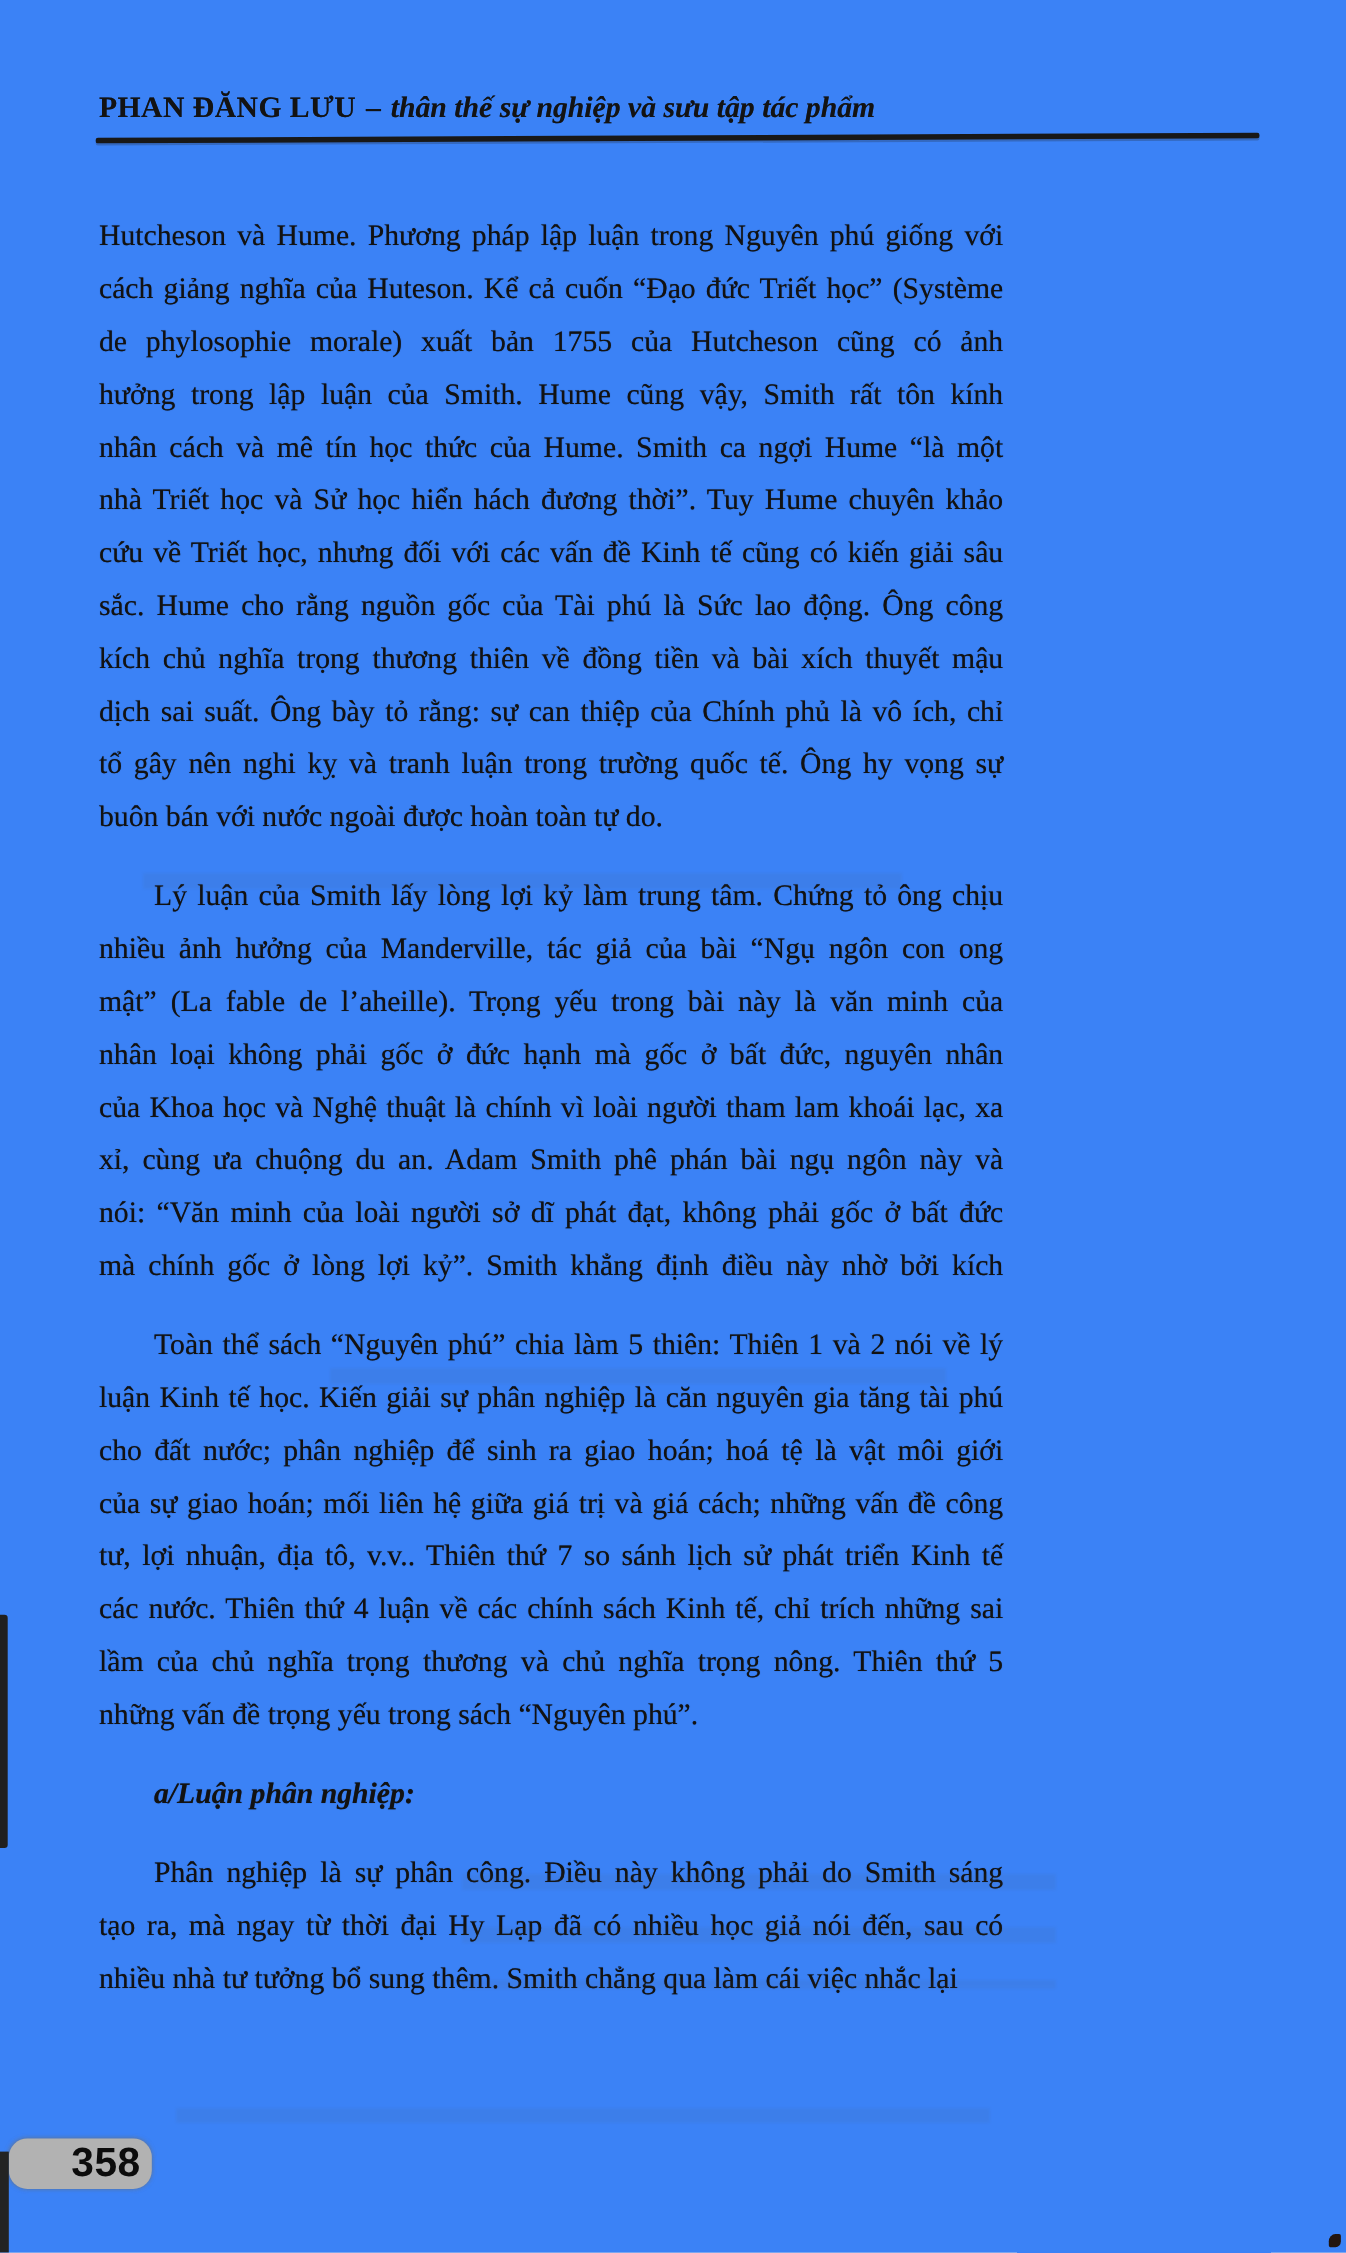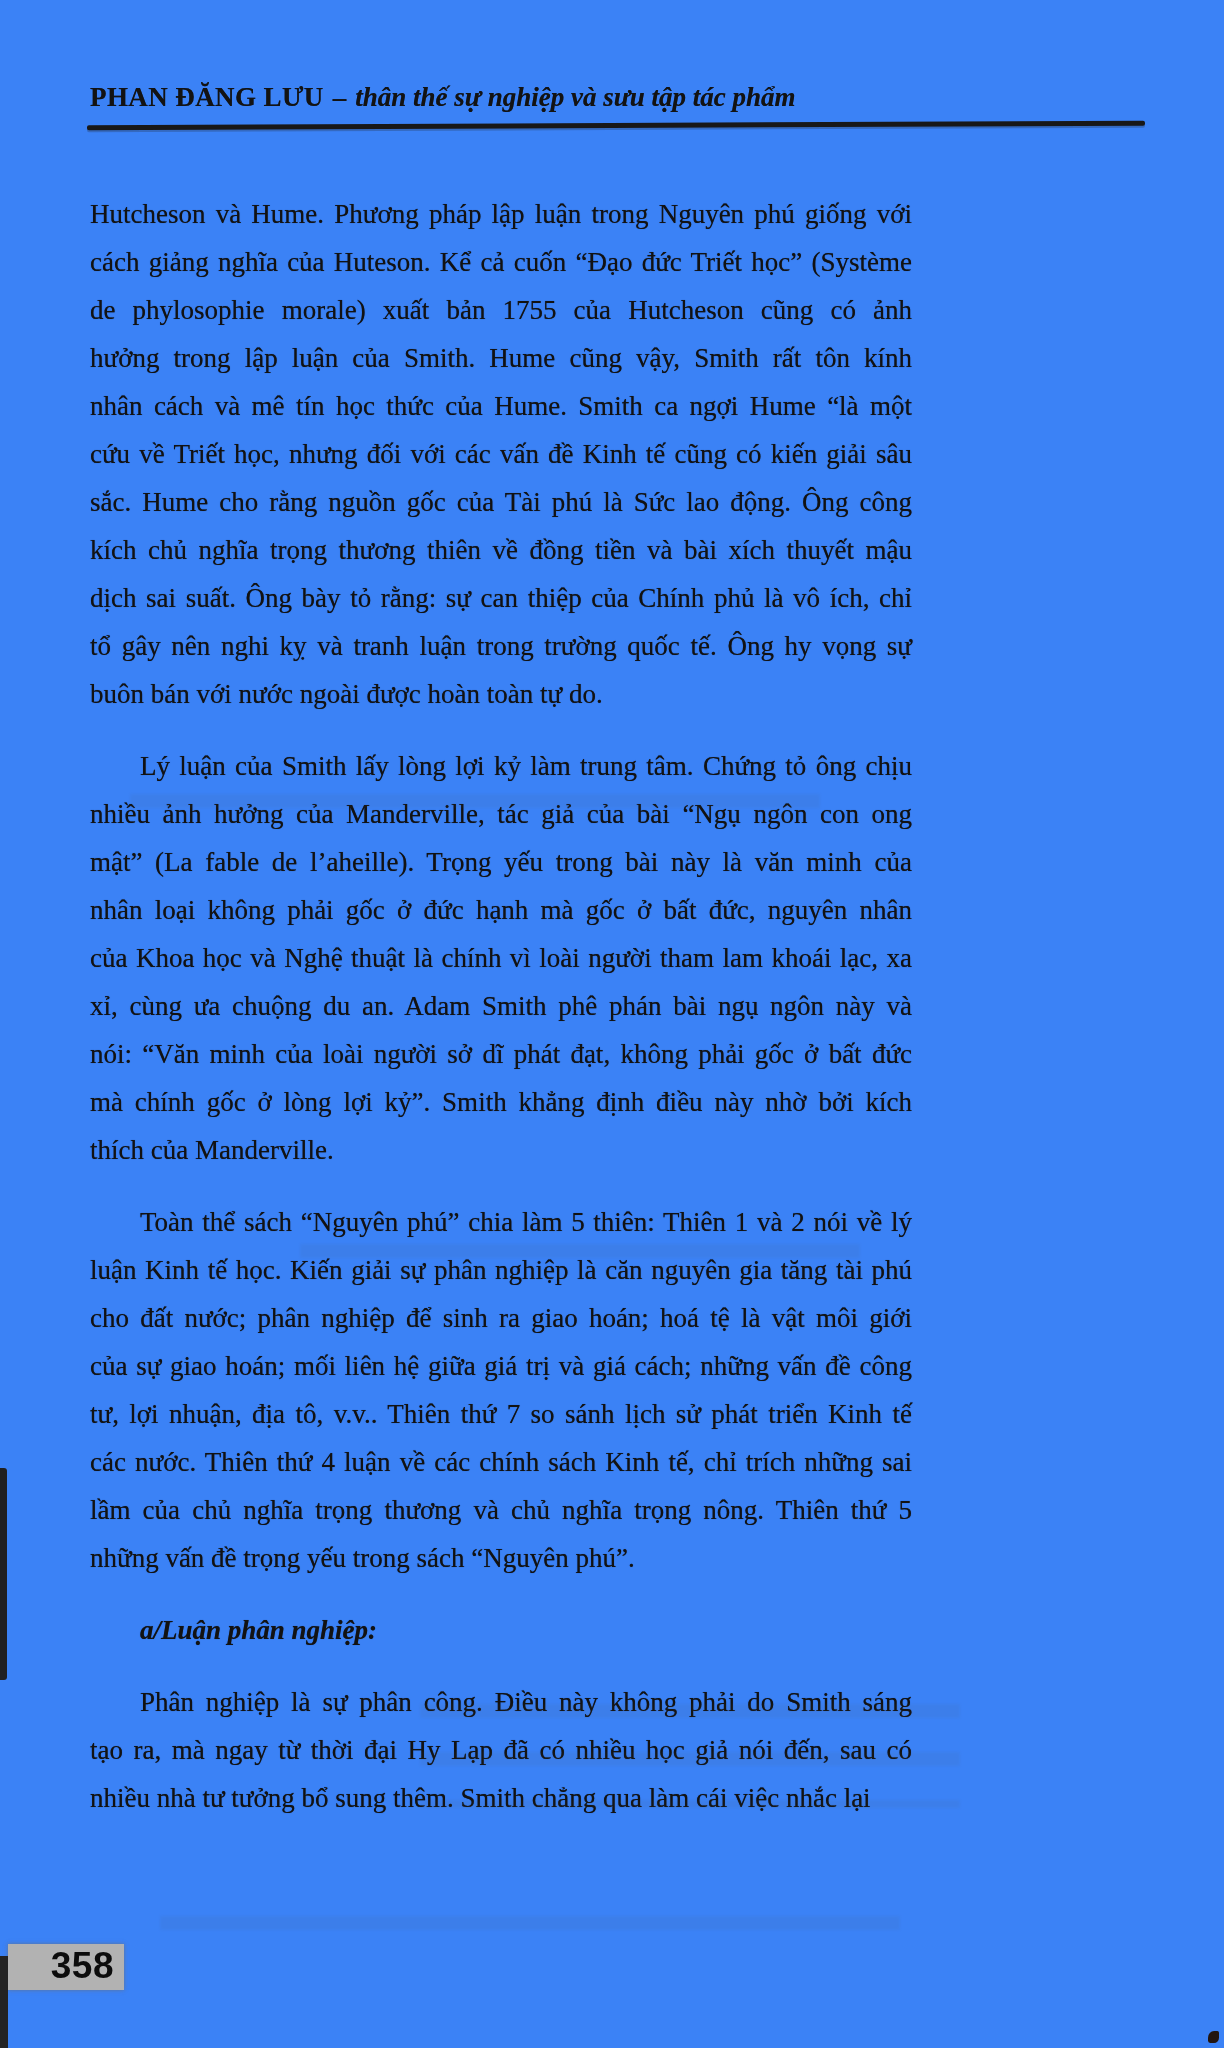--- a/index.html
+++ b/index.html
@@ -71,24 +71,25 @@
     white-space: normal;
   }
   .line.last { text-align-last: left; }
   .line.indent { padding-left: 50px; }
   .paragraph.heading .line { text-align: right; text-align-last: left; }
   
   .page-number-band {
     position: absolute;
     left: 8px;
     top: 1944px;
-    width: 116px;
+    width: 130px;
     height: 46px;
     background: #b2b2b2;
     box-shadow: 0 0 4px rgba(110,110,110,0.7);
+    border-radius: 17px;
   }
   .page-number {
     position: absolute;
     right: 10px;
     top: 1px;
     font-family: "Liberation Sans", "DejaVu Sans", sans-serif;
     font-weight: bold;
     font-size: 37px;
     color: #0c0c0c;
     letter-spacing: 0.5px;
@@ -138,37 +139,37 @@
 
   <div class="header-rule"></div>
 
   <div class="body-text">
       <div class="paragraph">
         <div class="line">Hutcheson và Hume. Phương pháp lập luận trong Nguyên phú giống với</div>
         <div class="line">cách giảng nghĩa của Huteson. Kể cả cuốn “Đạo đức Triết học” (Système</div>
         <div class="line">de phylosophie morale) xuất bản 1755 của Hutcheson cũng có ảnh</div>
         <div class="line">hưởng trong lập luận của Smith. Hume cũng vậy, Smith rất tôn kính</div>
         <div class="line">nhân cách và mê tín học thức của Hume. Smith ca ngợi Hume “là một</div>
+        <div class="line">nhà Triết học và Sử học hiển hách đương thời”. Tuy Hume chuyên khảo</div>
         <div class="line">cứu về Triết học, nhưng đối với các vấn đề Kinh tế cũng có kiến giải sâu</div>
         <div class="line">sắc. Hume cho rằng nguồn gốc của Tài phú là Sức lao động. Ông công</div>
         <div class="line">kích chủ nghĩa trọng thương thiên về đồng tiền và bài xích thuyết mậu</div>
         <div class="line">dịch sai suất. Ông bày tỏ rằng: sự can thiệp của Chính phủ là vô ích, chỉ</div>
         <div class="line">tổ gây nên nghi kỵ và tranh luận trong trường quốc tế. Ông hy vọng sự</div>
         <div class="line last">buôn bán với nước ngoài được hoàn toàn tự do.</div>
       </div>
       <div class="paragraph">
         <div class="line indent">Lý luận của Smith lấy lòng lợi kỷ làm trung tâm. Chứng tỏ ông chịu</div>
         <div class="line">nhiều ảnh hưởng của Manderville, tác giả của bài “Ngụ ngôn con ong</div>
         <div class="line">mật” (La fable de l’aheille). Trọng yếu trong bài này là văn minh của</div>
         <div class="line">nhân loại không phải gốc ở đức hạnh mà gốc ở bất đức, nguyên nhân</div>
         <div class="line">của Khoa học và Nghệ thuật là chính vì loài người tham lam khoái lạc, xa</div>
         <div class="line">xỉ, cùng ưa chuộng du an. Adam Smith phê phán bài ngụ ngôn này và</div>
         <div class="line">nói: “Văn minh của loài người sở dĩ phát đạt, không phải gốc ở bất đức</div>
         <div class="line">mà chính gốc ở lòng lợi kỷ”. Smith khẳng định điều này nhờ bởi kích</div>
-        <div class="line last">thích của Manderville.</div>
       </div>
       <div class="paragraph">
         <div class="line indent">Toàn thể sách “Nguyên phú” chia làm 5 thiên: Thiên 1 và 2 nói về lý</div>
         <div class="line">luận Kinh tế học. Kiến giải sự phân nghiệp là căn nguyên gia tăng tài phú</div>
         <div class="line">cho đất nước; phân nghiệp để sinh ra giao hoán; hoá tệ là vật môi giới</div>
         <div class="line">của sự giao hoán; mối liên hệ giữa giá trị và giá cách; những vấn đề công</div>
         <div class="line">tư, lợi nhuận, địa tô, v.v.. Thiên thứ 7 so sánh lịch sử phát triển Kinh tế</div>
         <div class="line">các nước. Thiên thứ 4 luận về các chính sách Kinh tế, chỉ trích những sai</div>
         <div class="line">lầm của chủ nghĩa trọng thương và chủ nghĩa trọng nông. Thiên thứ 5</div>
         <div class="line last">những vấn đề trọng yếu trong sách “Nguyên phú”.</div>

